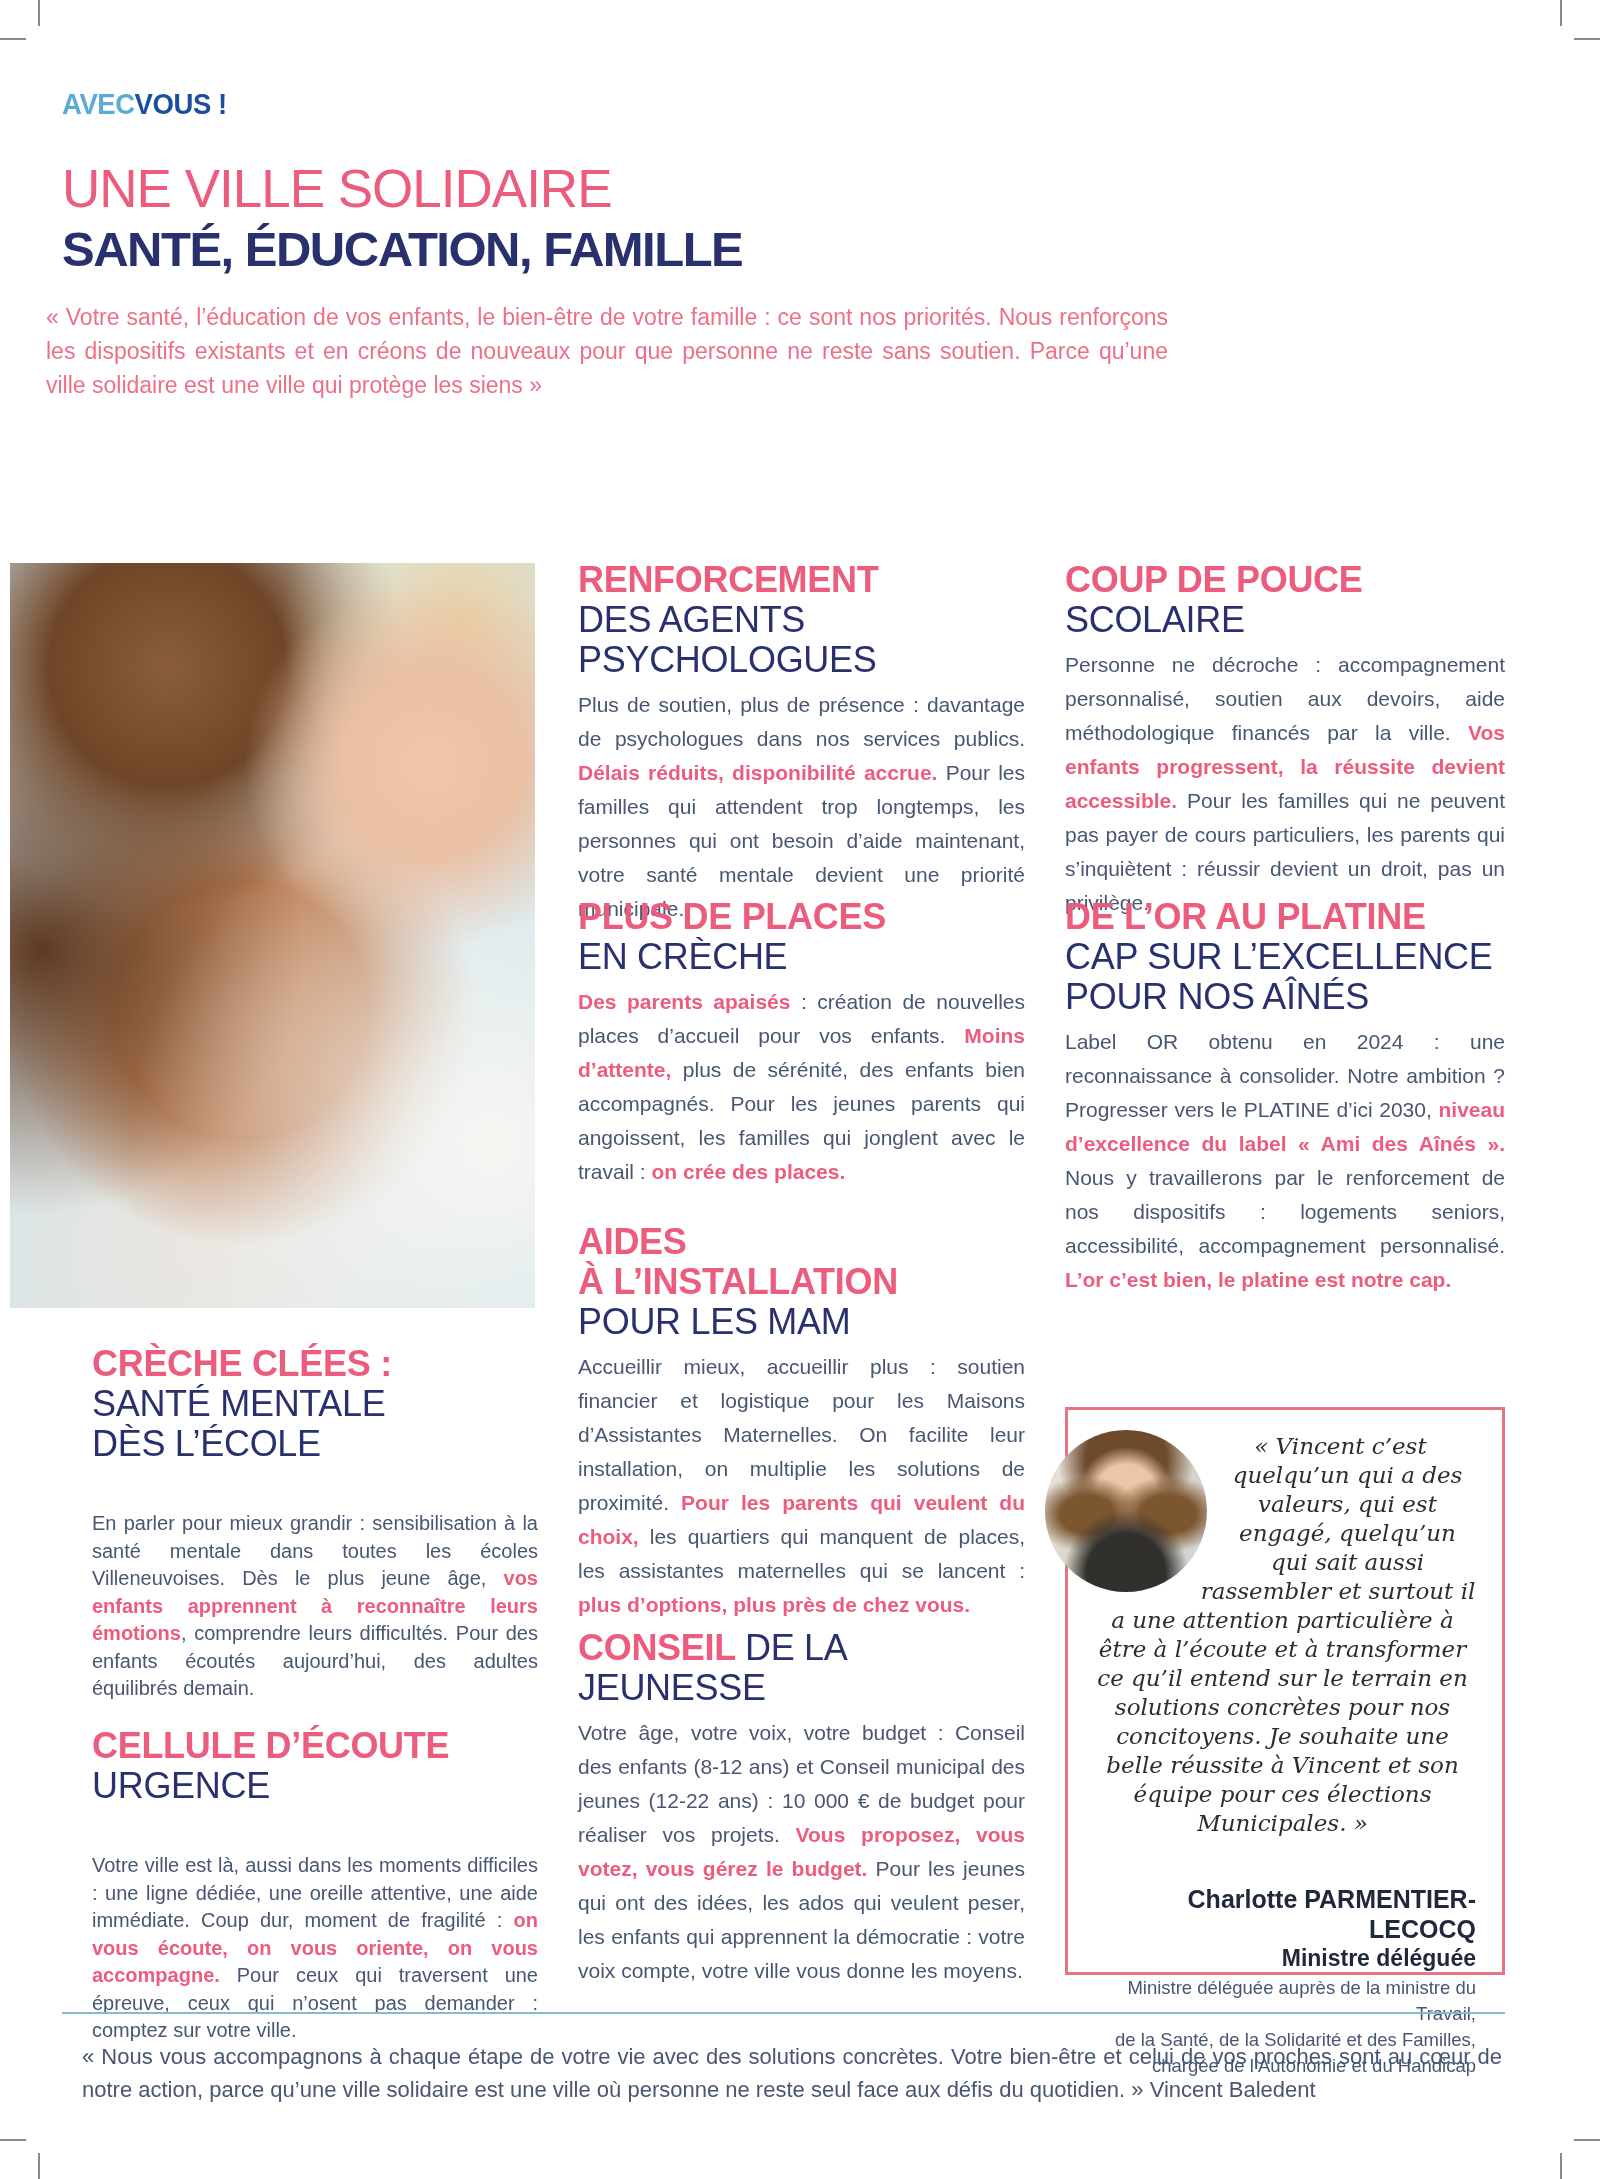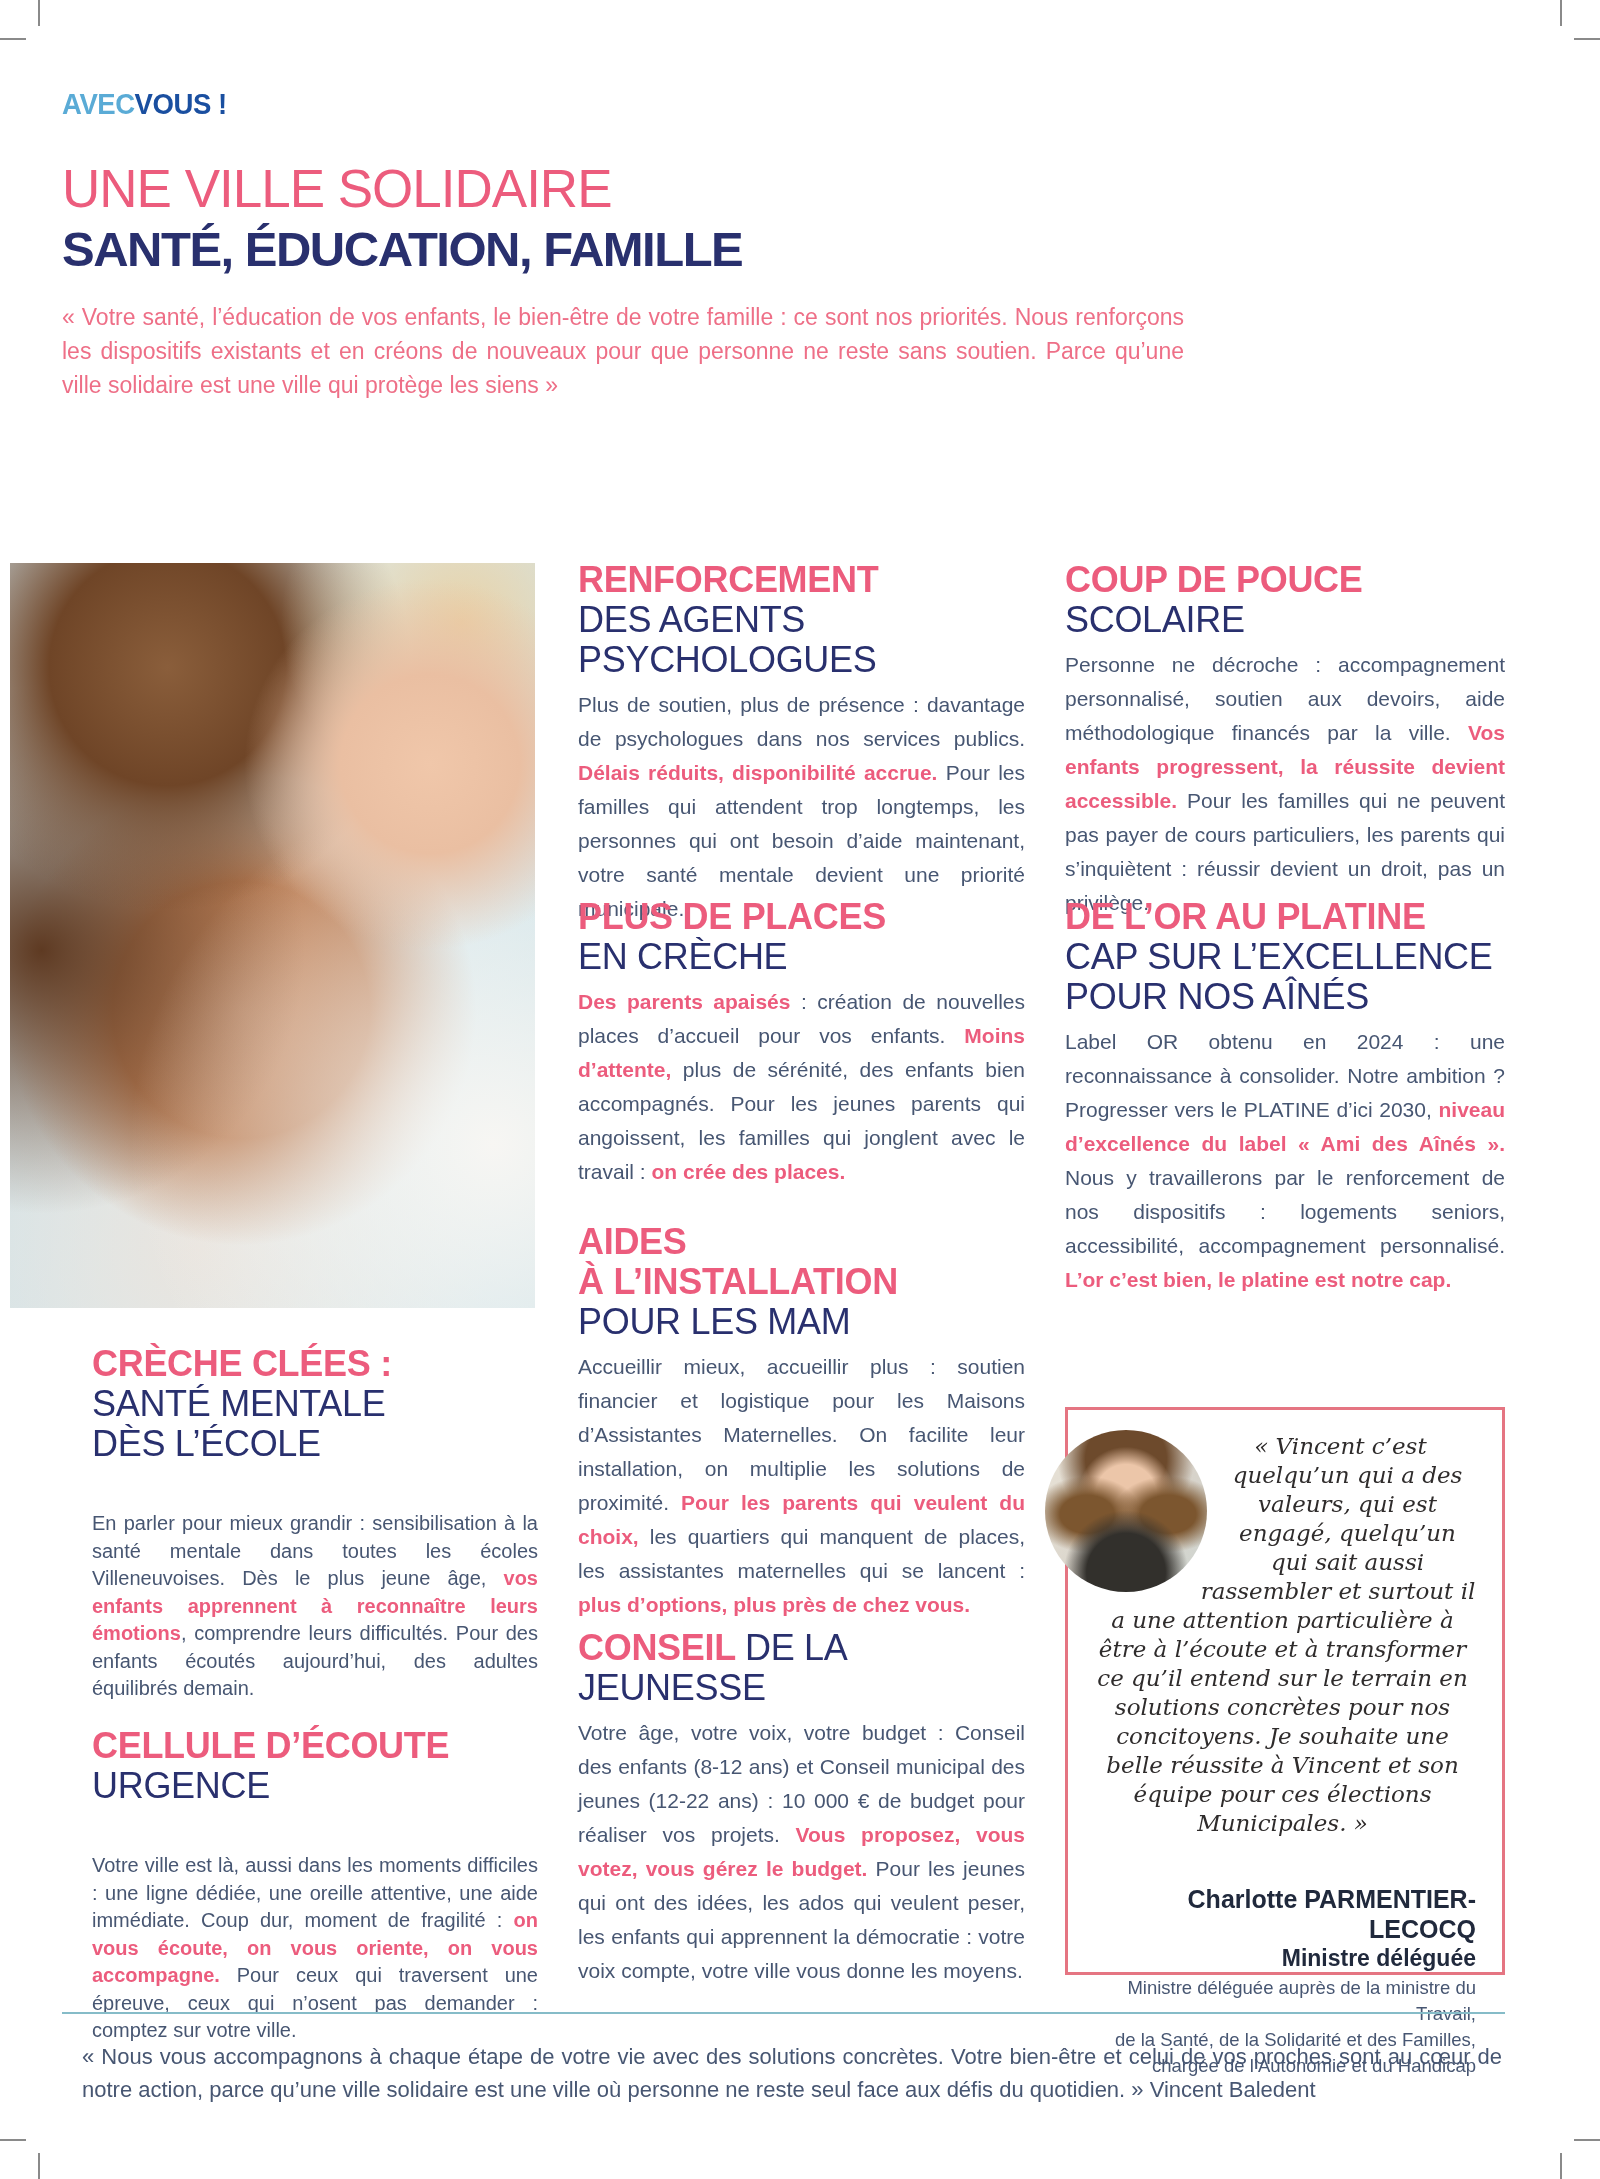--- a/index.html
+++ b/index.html
@@ -17,21 +17,21 @@
   
   .logo{position:absolute; left:62px; top:88px; font-weight:800; font-size:29px;
         letter-spacing:-0.5px; transform:scaleX(.95); transform-origin:left top; white-space:nowrap;}
   .logo .avec{color:var(--logo-blue,#5aabd6);}
   .logo .vous{color:var(--logo-navy,#1a4fa0);}
   
   .title-accent{position:absolute; left:62px; top:158px; font-size:53px; font-weight:400;
         letter-spacing:-1px; color:var(--pink,#ec5c7d); line-height:62px;}
   .title-main{position:absolute; left:62px; top:218px; font-size:49px; font-weight:700;
         letter-spacing:-1.5px; color:var(--navy,#29306e); line-height:62px;}
-  .intro{position:absolute; left:62px; top:300px; width:1122px; font-size:23px; line-height:34px;
+  .intro{position:absolute; left:46px; top:300px; width:1122px; font-size:23px; line-height:34px;
         color:var(--pink-soft,#ee6f87); text-align:justify;}
   
   .family-photo{position:absolute; left:10px; top:563px; width:525px; height:745px; overflow:hidden;
     background:
       radial-gradient(circle at 80% 27%, #f0c7aa 0%, #eabfa2 13%, rgba(236,192,164,0) 27%),
       radial-gradient(circle at 86% 8%,  #e9d2a6 0%, rgba(232,211,168,0) 22%),
       radial-gradient(circle at 92% 78%, #f7f6f3 0%, rgba(246,246,244,0) 48%),
       radial-gradient(circle at 30% 14%, #8a5e3b 0%, #6f4527 16%, rgba(111,69,39,0) 33%),
       radial-gradient(circle at 6% 52%,  #5e3a22 0%, rgba(94,58,34,0) 42%),
       radial-gradient(circle at 44% 60%, #c9906a 0%, #bd8057 24%, rgba(189,128,87,0) 44%),

